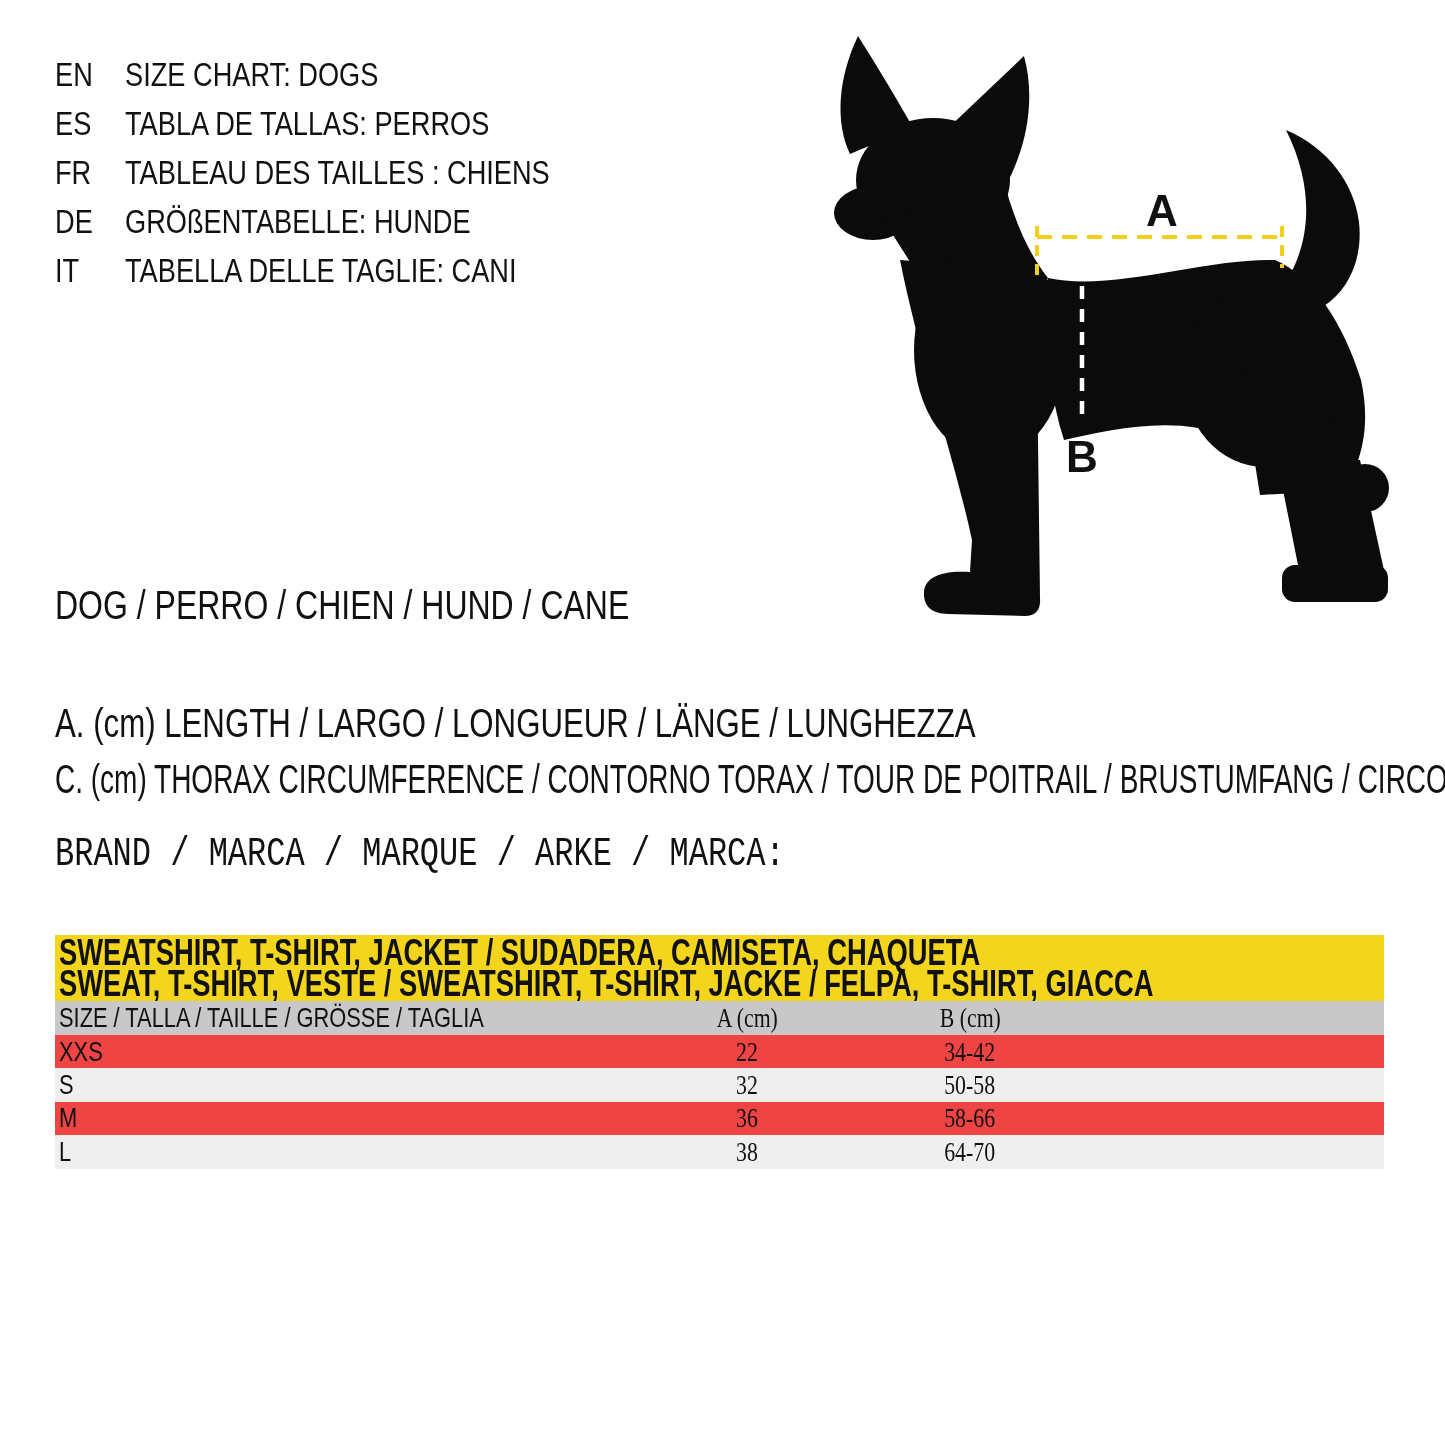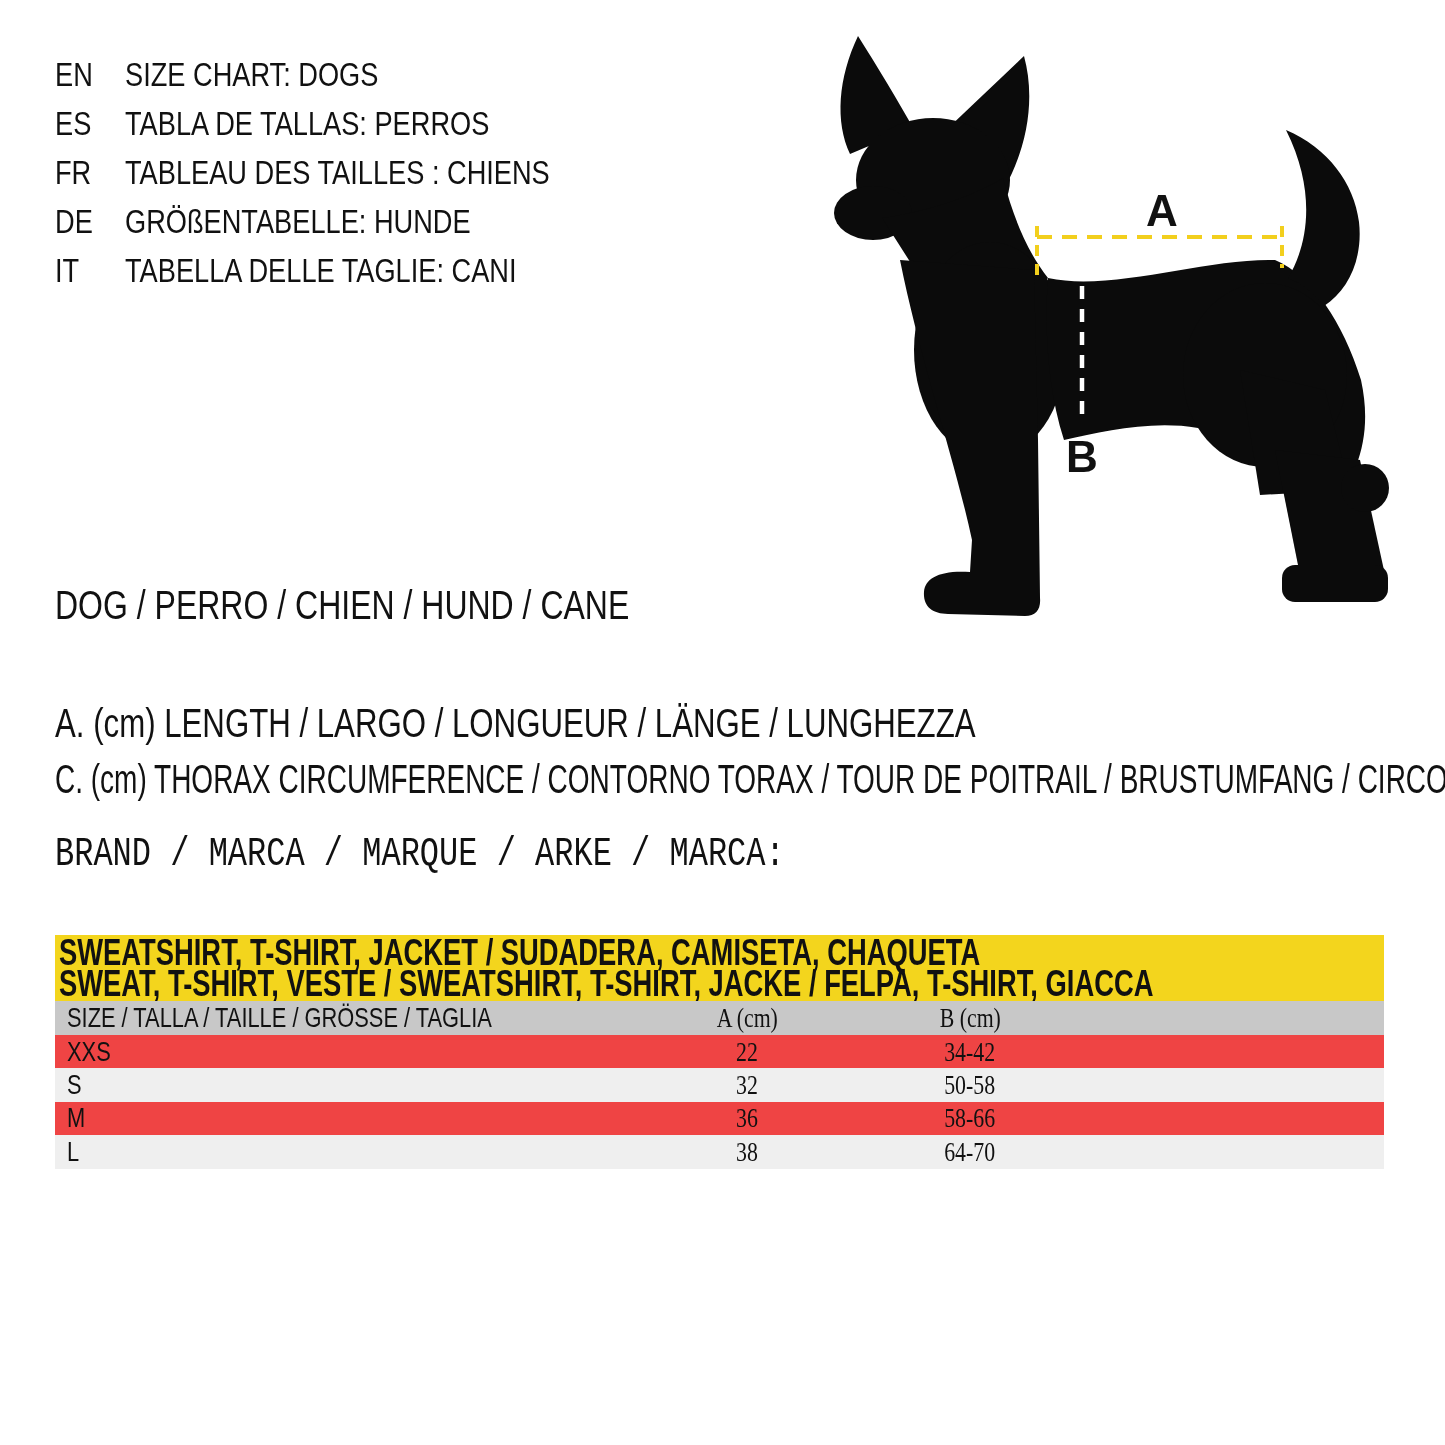--- a/index.html
+++ b/index.html
@@ -35,21 +35,21 @@
   .t-yellow {
     background:var(--yellow,#F3D51D); height:66px; padding-left:4px;
     display:flex; flex-direction:column; justify-content:center;
   }
   .t-yellow .yline { font-size:36px; font-weight:bold; line-height:31px; }
   .t-yellow .cond { transform:scaleX(0.76); }
   .t-cols { background:var(--colgray,#C8C8C8); height:34px; }
   .t-cols, .t-row { position:relative; display:flex; align-items:center; font-size:28px; }
   .t-row { height:33.4px; background:#ef4444; }
   .t-body .t-row:nth-child(even) { background:var(--rowalt,#EFEFEF); }
-  .cell-size { padding-left:12px; }
+  .cell-size { padding-left:4px; }
   .cell-a, .cell-b {
     position:absolute; top:0; height:100%; width:200px;
     display:flex; align-items:center; justify-content:center;font-family:Liberation Serif, serif;
   }
   .cell-a { left:592px; }
   .cell-b { left:815px; }
 </style>
 </head>
 <body>
 

